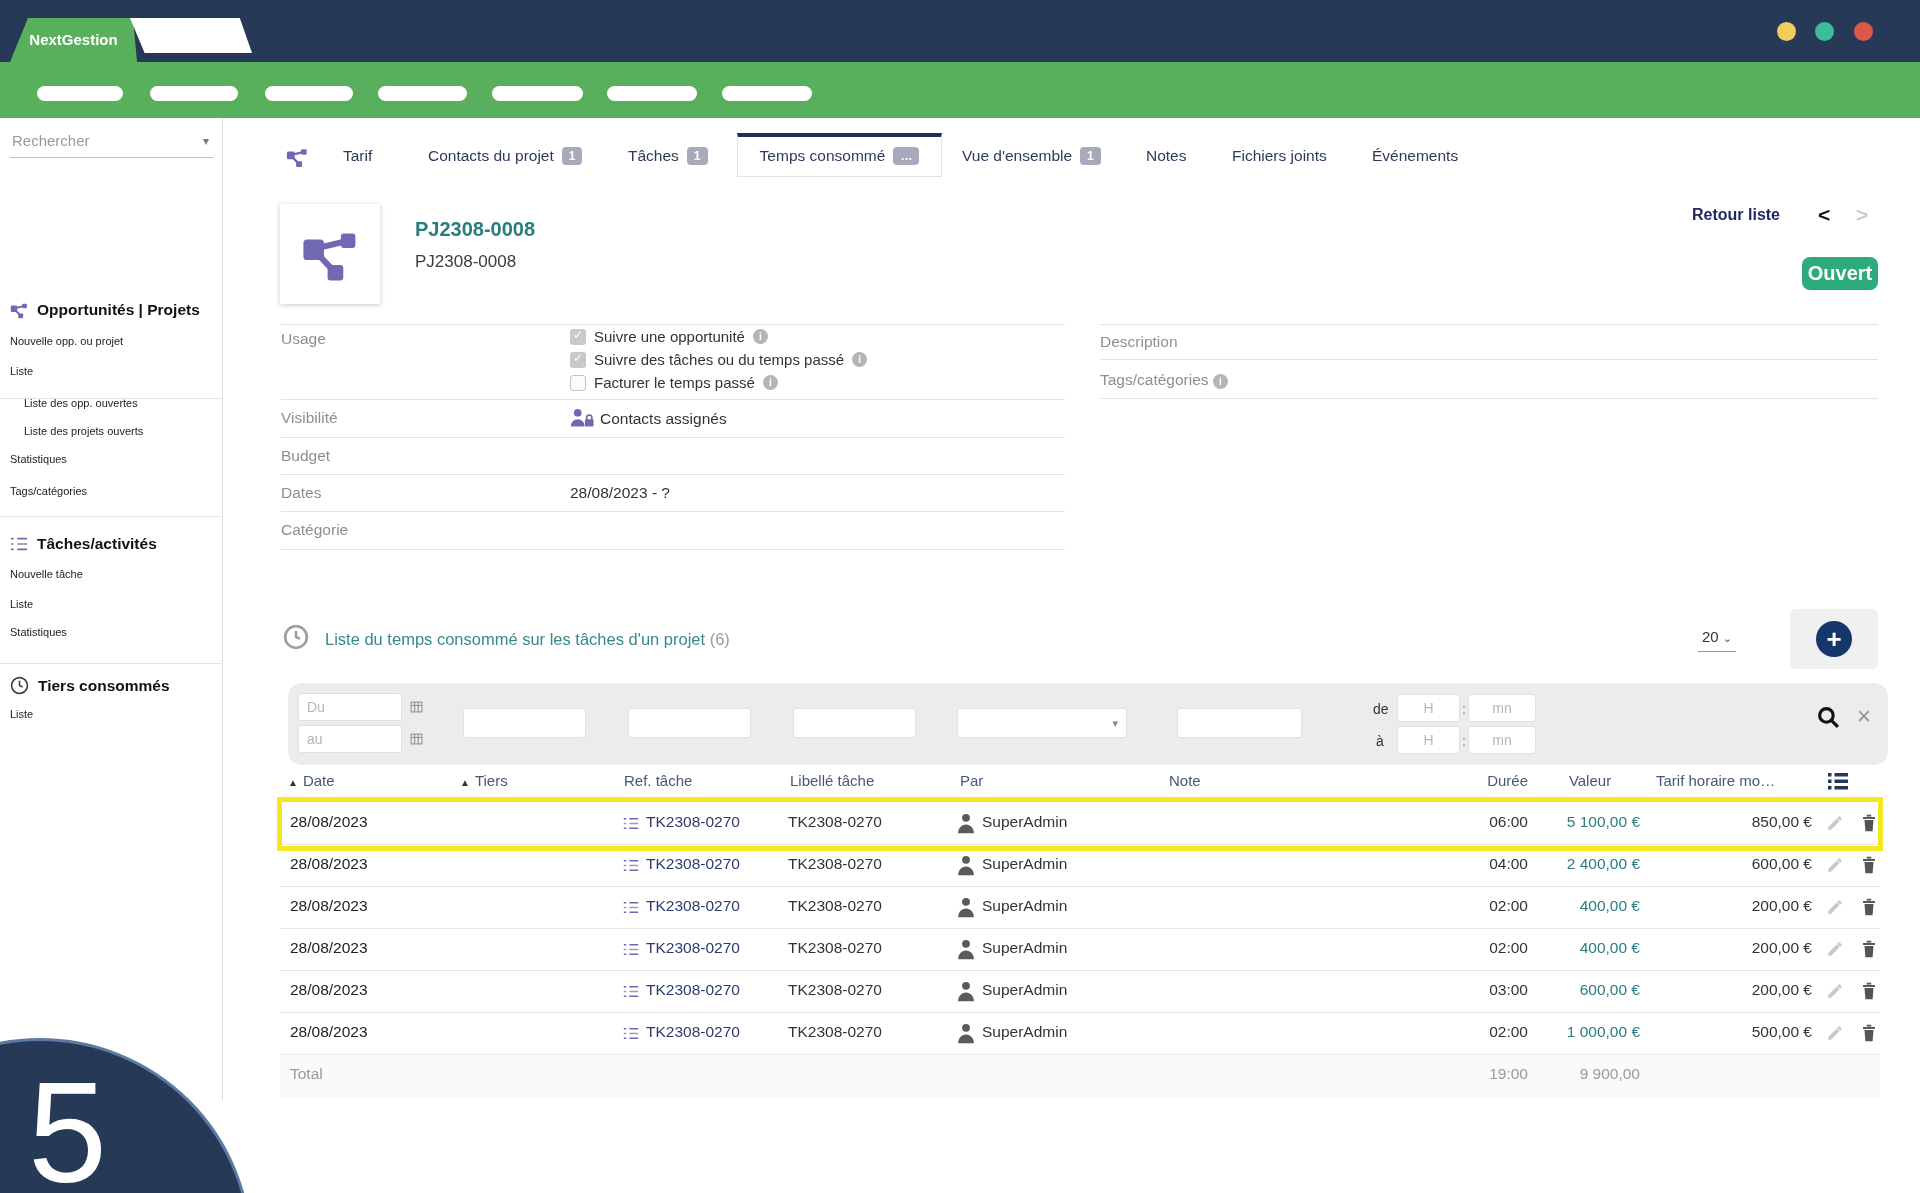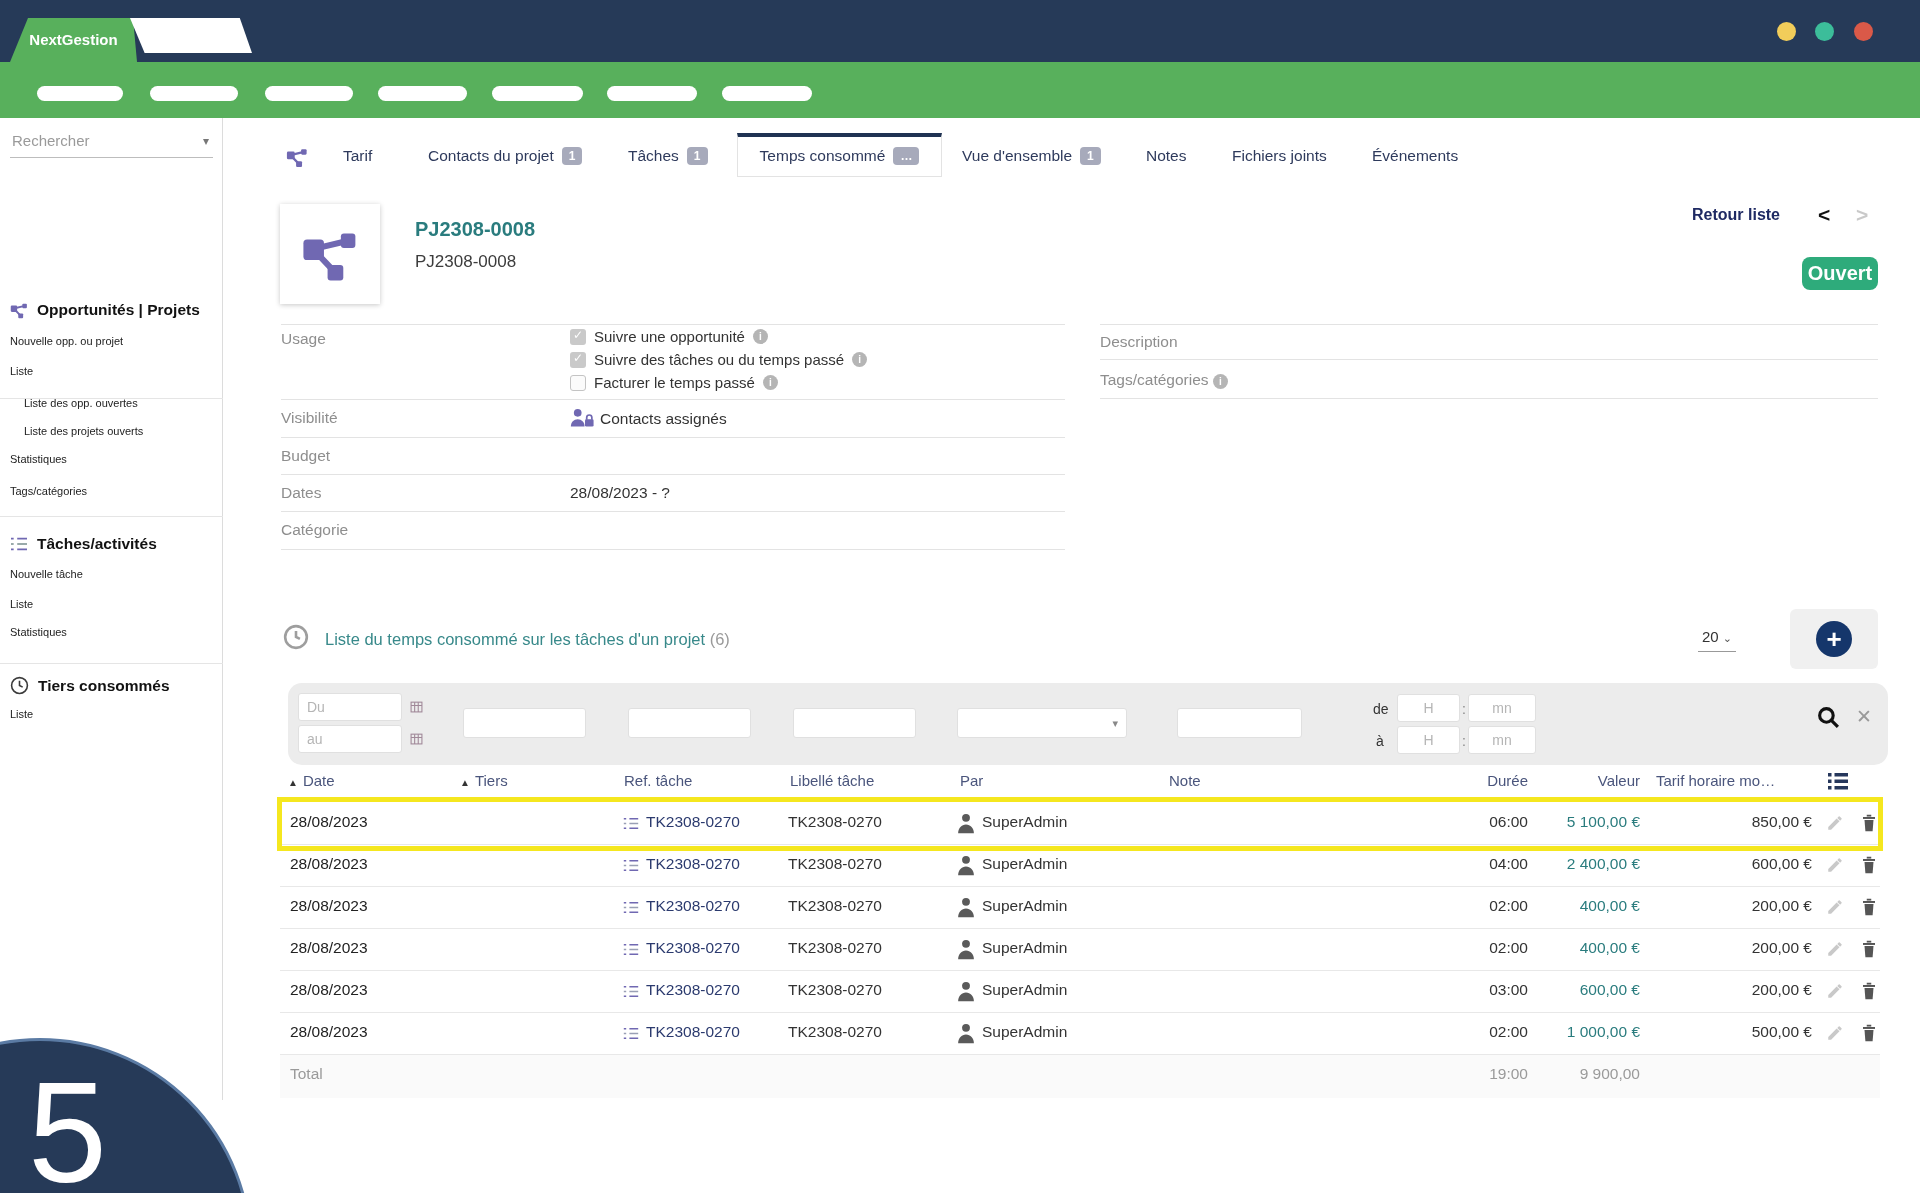--- a/index.html
+++ b/index.html
@@ -301,21 +301,21 @@
   </div>
 
   <div class="thead">
     <span class="th" style="left:8px"><span class="sort">▲</span><span>Date</span></span>
     <span class="th" style="left:180px"><span class="sort">▲</span><span>Tiers</span></span>
     <span class="th" style="left:344px"><span>Ref. tâche</span></span>
     <span class="th" style="left:510px"><span>Libellé tâche</span></span>
     <span class="th" style="left:680px"><span>Par</span></span>
     <span class="th" style="left:889px"><span>Note</span></span>
     <span class="th" style="left:1160px;width:88px;text-align:right"><span>Durée</span></span>
-    <span class="th" style="left:1260px;width:100px;text-align:right"><span>Valeur</span></span>
+    <span class="th" style="left:1260px;width:100px;text-align:center"><span>Valeur</span></span>
     <span class="th" style="left:1376px"><span>Tarif horaire mo…</span></span>
     <svg class="abs" style="left:1548px;top:8px;cursor:pointer" width="20" height="17" viewBox="0 0 20 17">
         <g fill="#26375C">
           <rect y="0" width="3.5" height="3.5"></rect>
           <rect x="6.5" y="0" width="13.5" height="3.5"></rect>
           <rect y="6.5" width="3.5" height="3.5"></rect>
           <rect x="6.5" y="6.5" width="13.5" height="3.5"></rect>
           <rect y="13" width="3.5" height="3.5"></rect>
           <rect x="6.5" y="13" width="13.5" height="3.5"></rect>
         </g>

